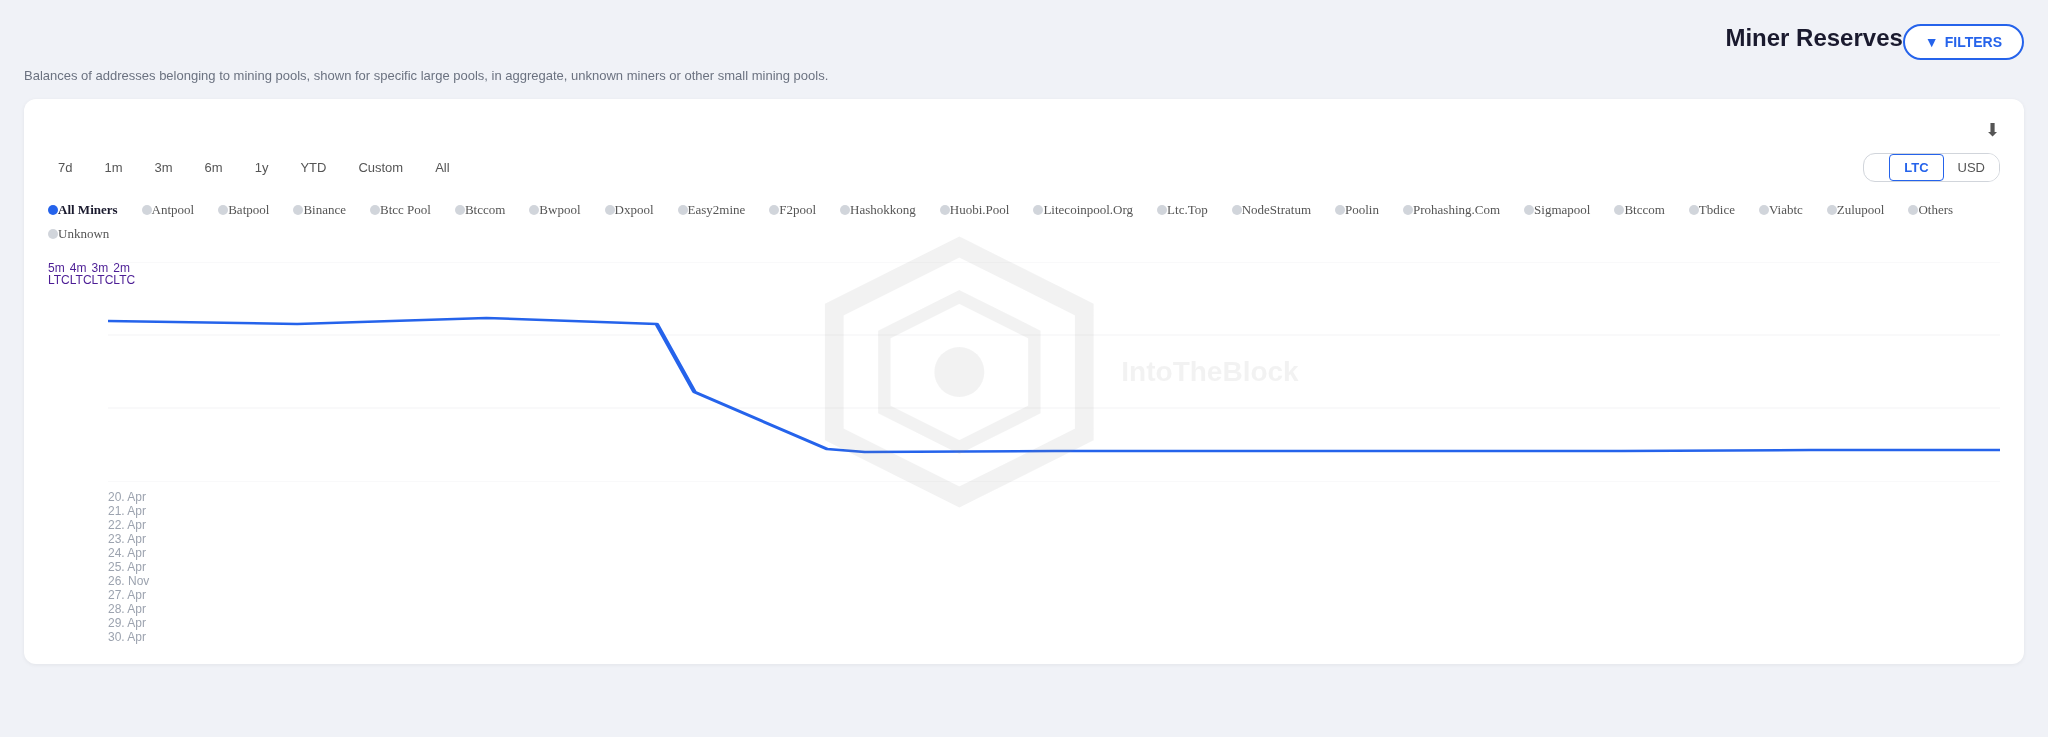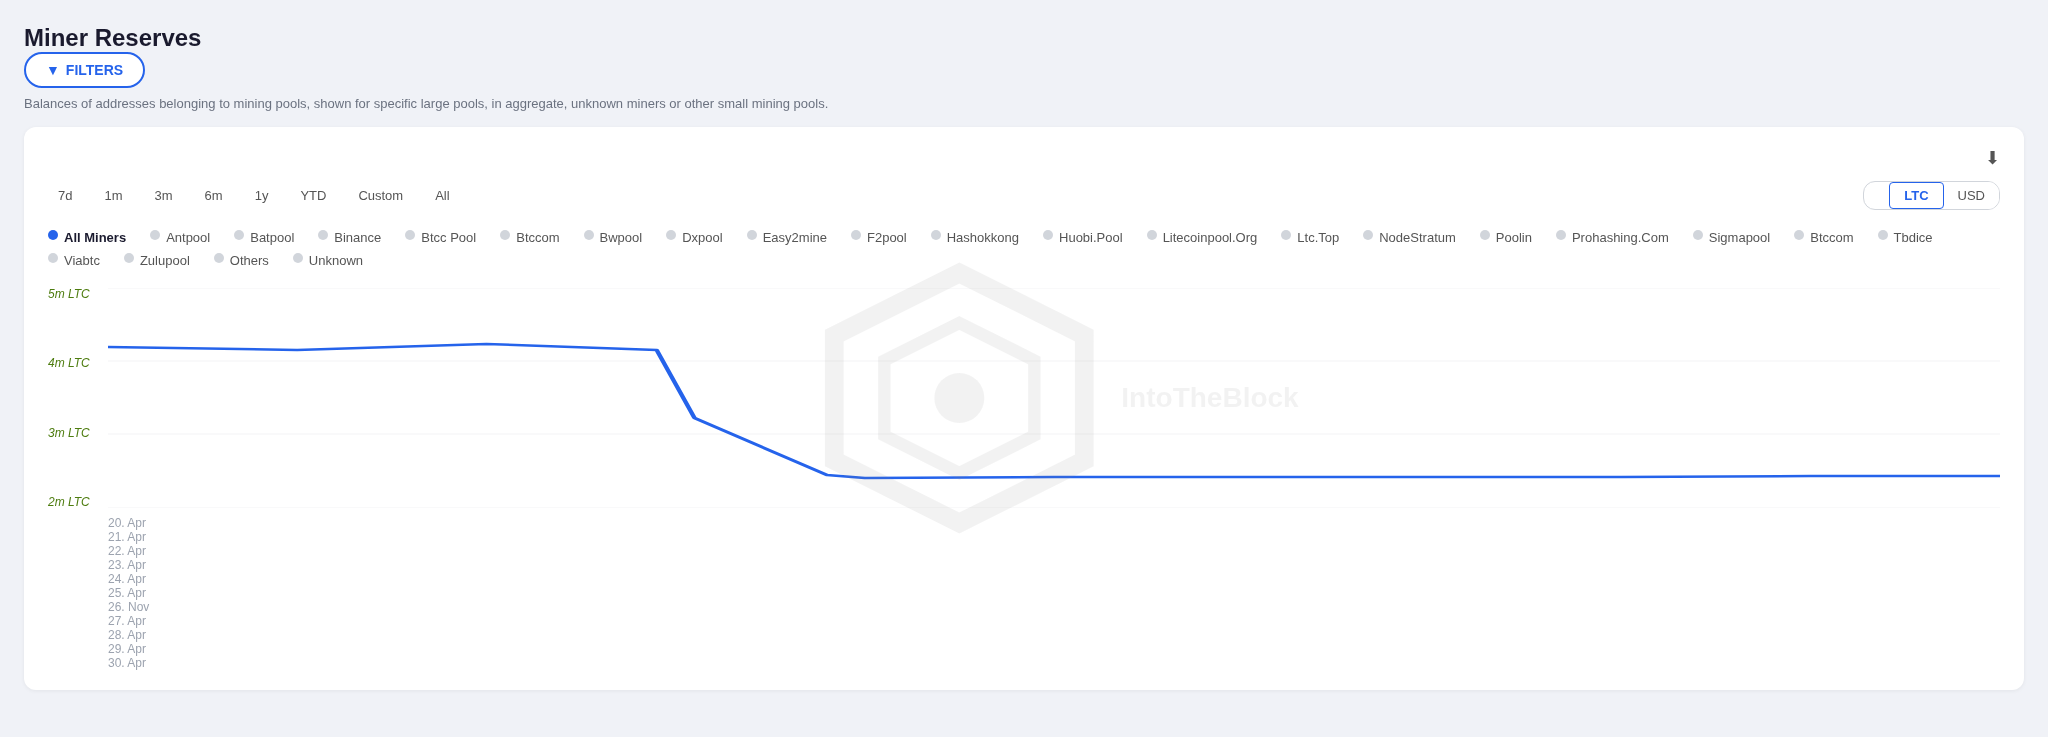--- a/index.html
+++ b/index.html
@@ -9,21 +9,20 @@
       font-size: 14px;
       color: #333;
       padding: 24px;
       min-height: 737px;
     }
     .page-header {
       display: flex;
       justify-content: flex-end;
       align-items: flex-start;
       margin-bottom: 8px;
-      flex-direction: column;
     }
     .page-title {
       font-size: 24px;
       font-weight: 700;
       color: #1a1a2e;
     }
     .filters-btn {
       display: flex;
       align-items: center;
       gap: 6px;
@@ -99,46 +98,46 @@
       font-weight: 600;
     }
     .legend {
       display: flex;
       flex-wrap: wrap;
       gap: 8px 24px;
       margin-bottom: 20px;
     }
     .legend-item {
       display: flex;
-      gap: 6px;
+      align-items: center;
       font-size: 13px;
       color: #555;
+      font-family: Liberation Serif, serif;
     }
     .legend-dot {
       width: 10px;
       height: 10px;
       border-radius: 50%;
     }
     .chart-area {
       position: relative;
       height: 220px;
       margin-bottom: 8px;
     }
     .y-axis-labels {
       position: absolute;
       left: 0;
       top: 0;
       bottom: 0;
       display: flex;
-      flex-direction: column;
+      flex-direction: row;
       justify-content: space-between;
       font-size: 12px;
-      color: #4d7c0f;
+      color: #4c1d95;
       width: 60px;
-      font-style: italic;
     }
     .y-label { line-height: 1; }
     .chart-plot {
       position: absolute;
       left: 60px;
       right: 0;
       top: 0;
       bottom: 0;
     }
     .chart-plot svg {

